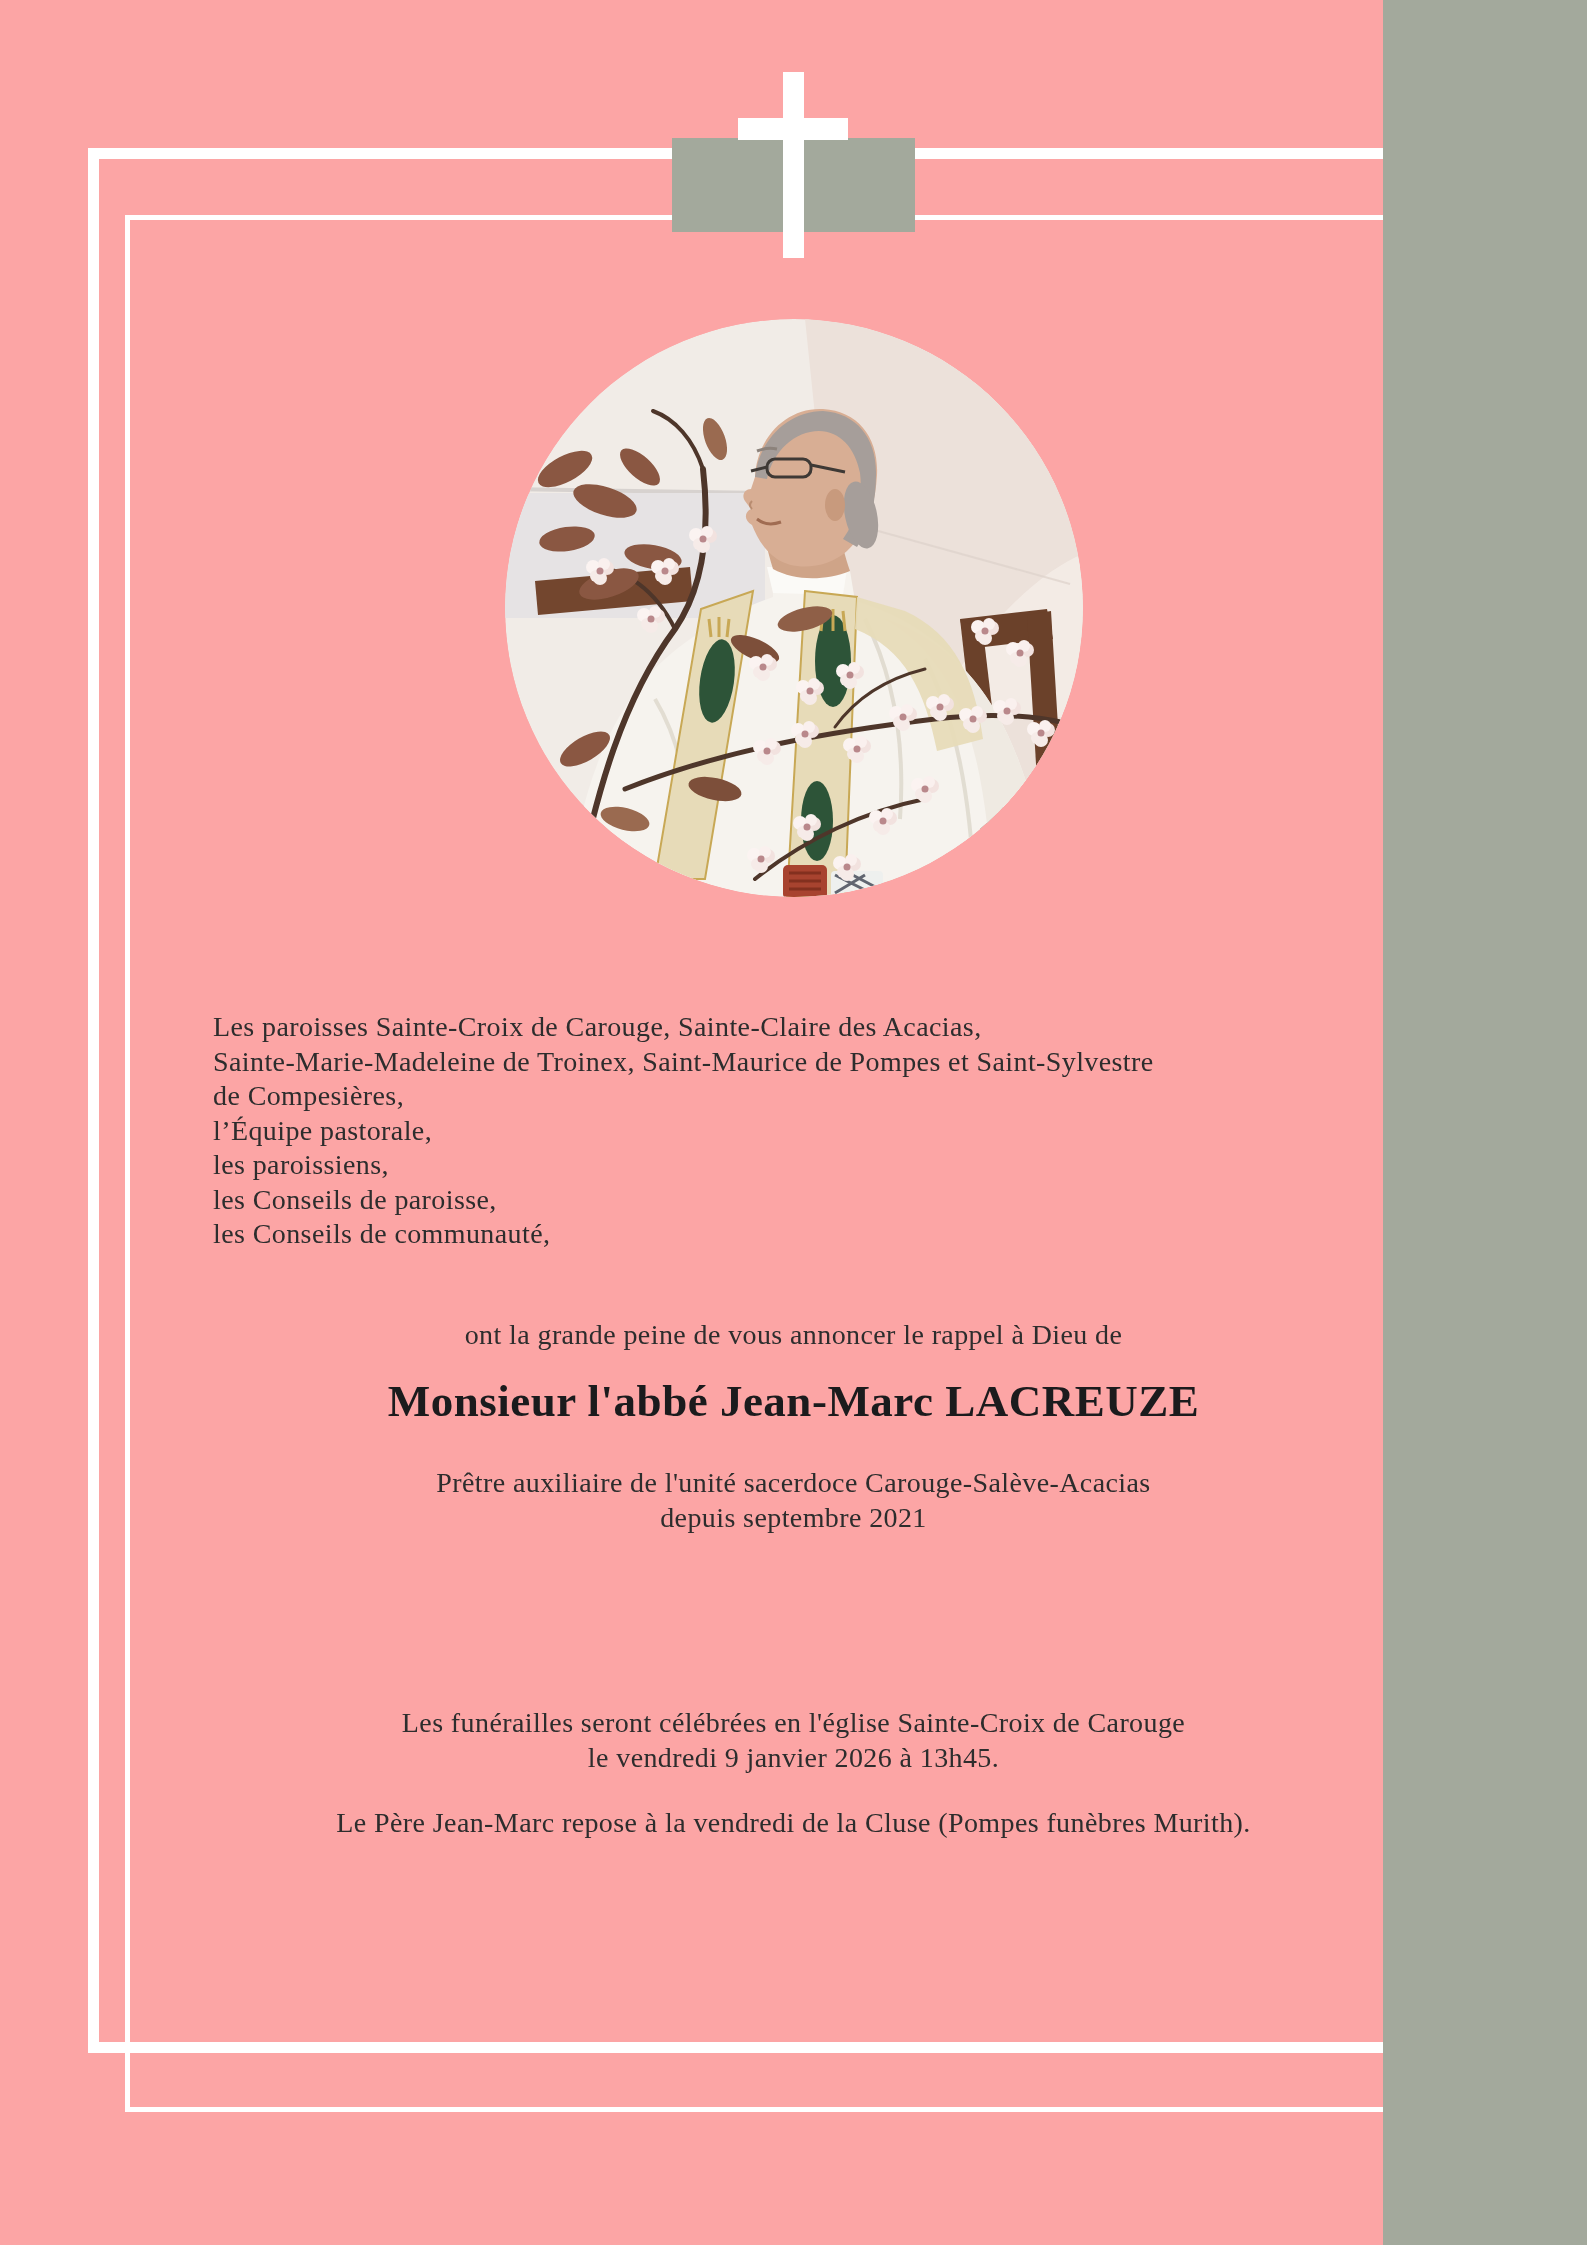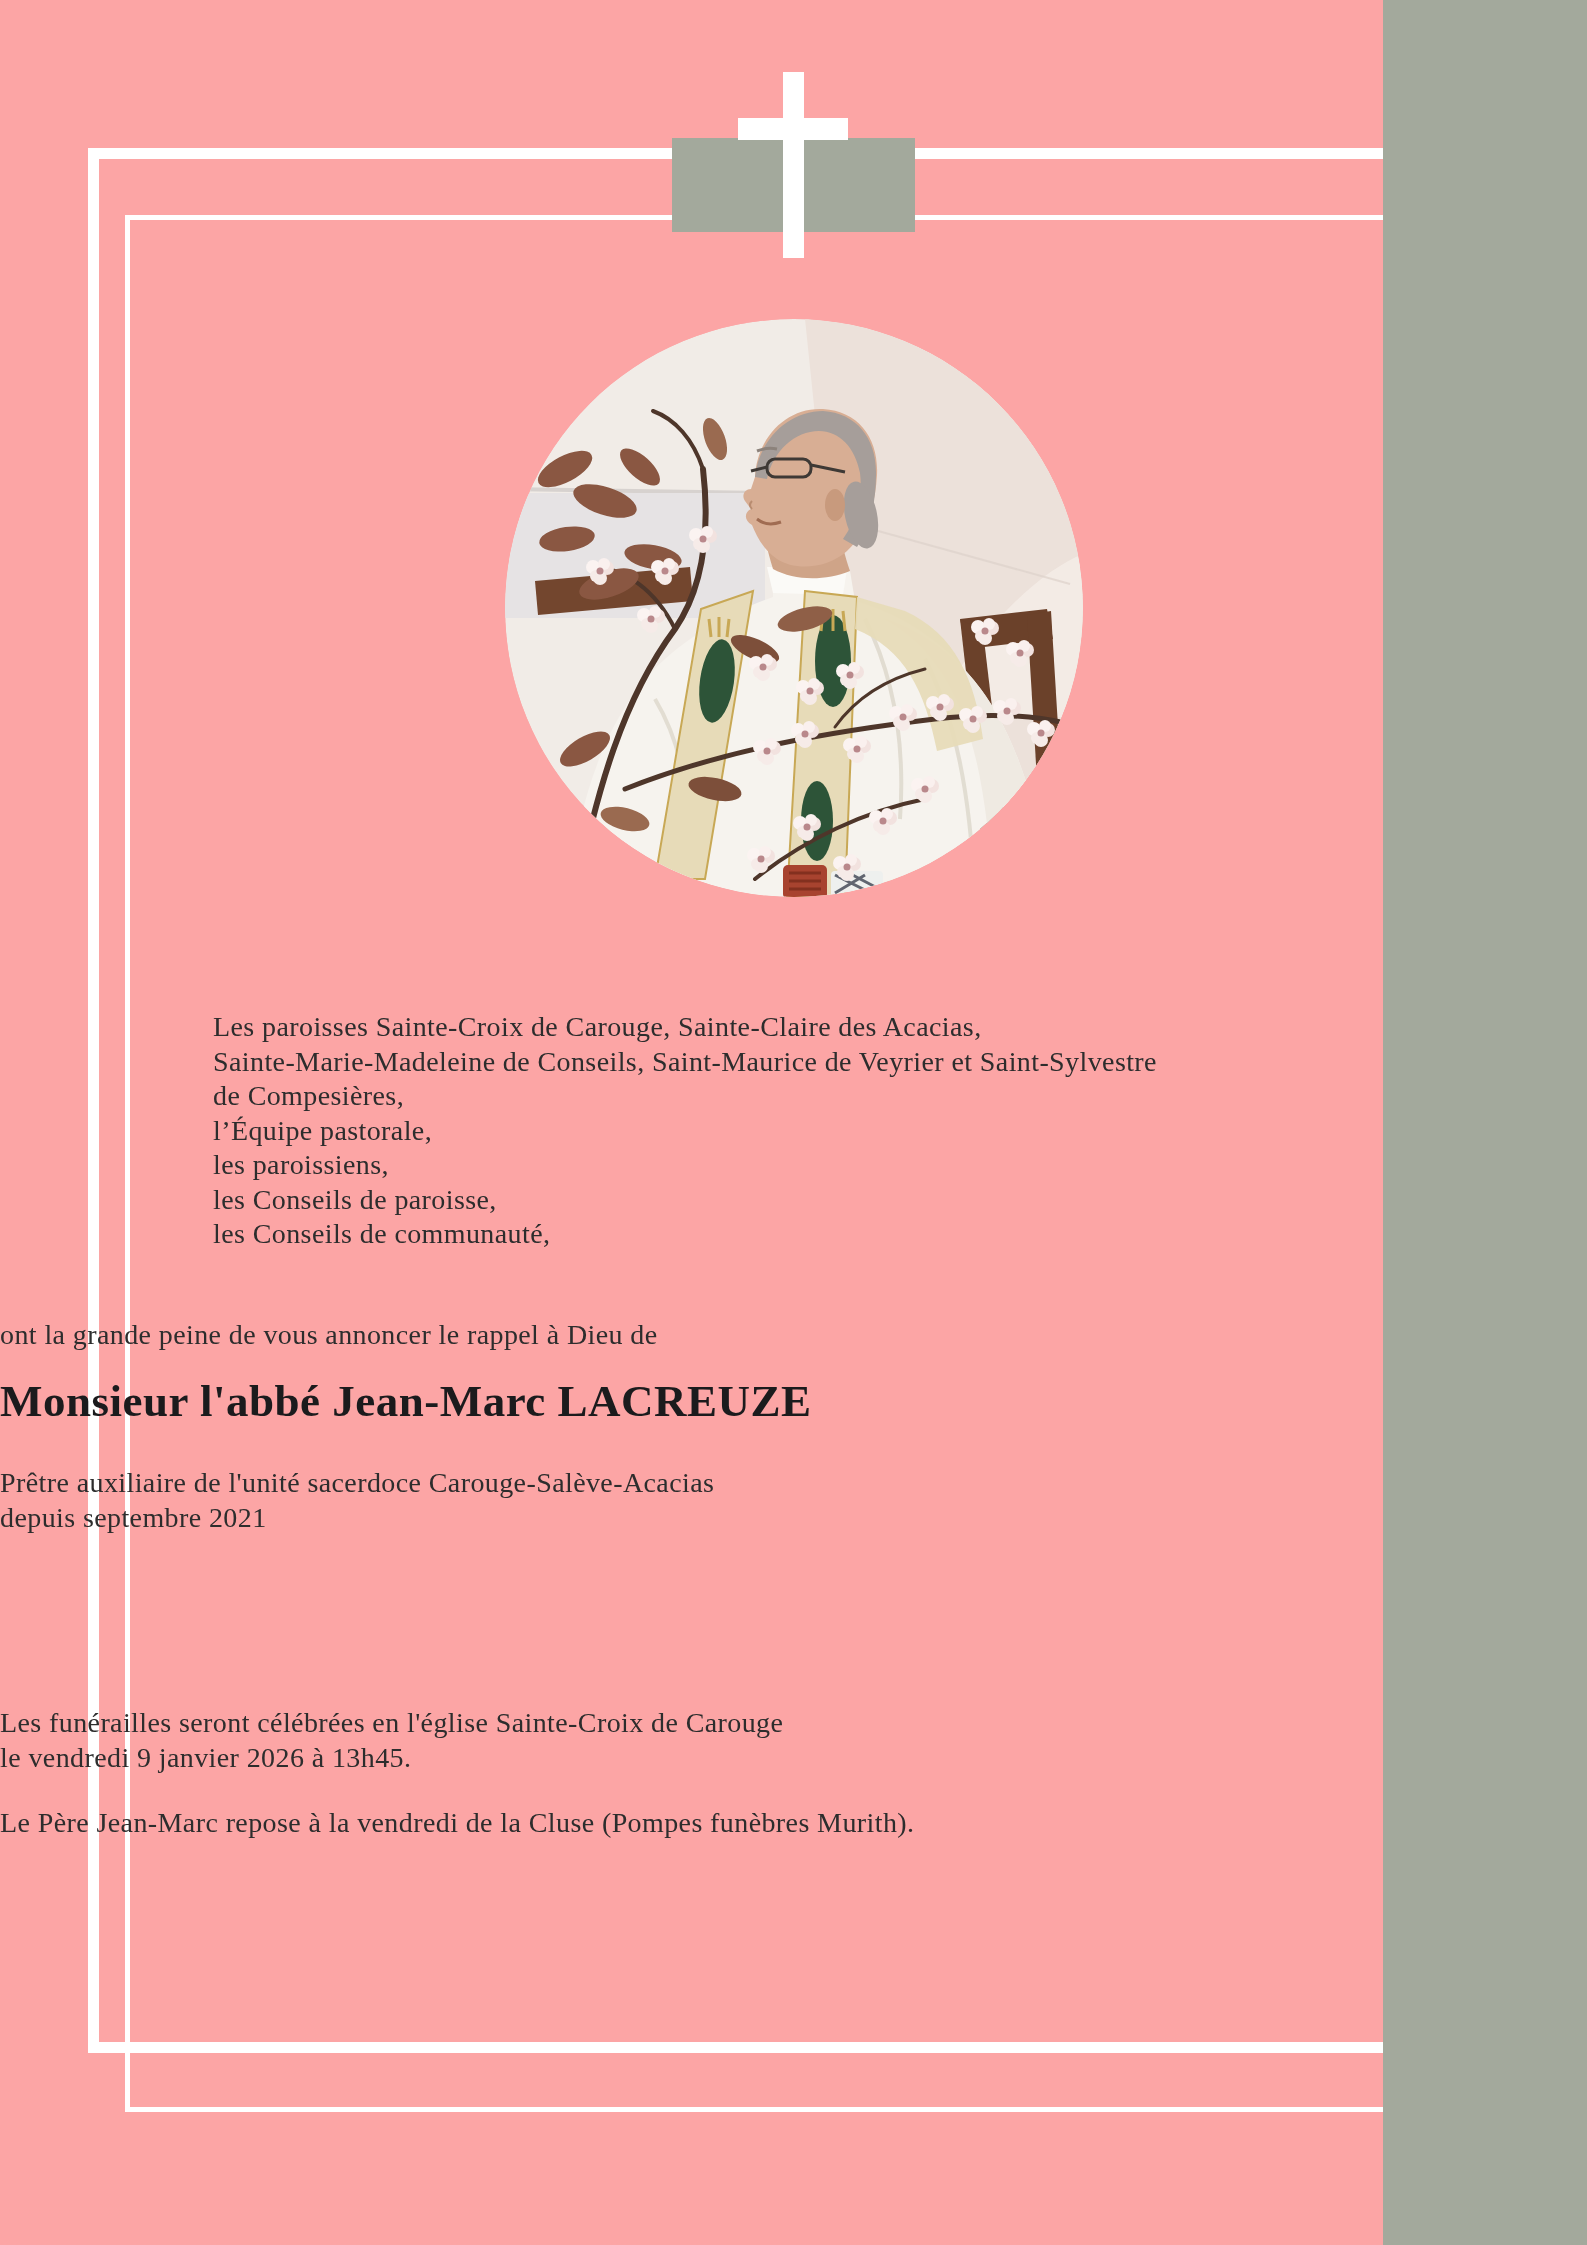--- a/index.html
+++ b/index.html
@@ -14,21 +14,21 @@
   .cross{position:absolute;left:0;top:0;width:100%;height:0;}
   .cross-v{position:absolute;left:783px;top:72px;width:21px;height:186px;background:#ffffff;}
   .cross-h{position:absolute;left:738px;top:118px;width:110px;height:22px;background:#ffffff;}
   .photo{
     position:absolute;left:505px;top:319px;width:578px;height:578px;
     border-radius:50%;overflow:hidden;
   }
   .photo svg{display:block;}
   .text{position:absolute;font-size:28px;line-height:34.5px;letter-spacing:0.4px;font-weight:400;}
   .left-block{left:213px;top:1010px;}
-  .center{left:0;width:1587px;}
+  .center{left:0;width:1587px;text-align:center;}
   .intro{top:1318px;}
   .name{top:1375px;font-size:45px;line-height:52px;font-weight:700;color:#1b1b1d;letter-spacing:0.5px;}
   .role{top:1465px;line-height:35px;}
   .death{top:1596px;line-height:35px;}
   .funeral{top:1705px;line-height:35px;}
   .repose{top:1806px;}
   sup{font-size:0.55em;line-height:0;position:relative;top:-0.5em;vertical-align:baseline;margin-left:4px;letter-spacing:0;}
 </style>
 </head>
 <body>
@@ -173,21 +173,21 @@
             <use href="#blossom" x="378" y="502"></use>
             <use href="#blossom" x="420" y="470"></use>
           </g>
         </g>
       </g>
     </svg>
   </div>
 
   <div class="text left-block">
     <div>Les paroisses Sainte-Croix de Carouge, Sainte-Claire des Acacias,</div>
-    <div>Sainte-Marie-Madeleine de Conseils, Saint-Maurice de Veyrier et Saint-Sylvestre</div>
+    <div>Sainte-Marie-Madeleine de Troinex, Saint-Maurice de Pompes et Saint-Sylvestre</div>
     <div>de Compesières,</div>
     <div>l’Équipe pastorale,</div>
     <div>les paroissiens,</div>
     <div>les Conseils de paroisse,</div>
     <div>les Conseils de communauté,</div>
   </div>
 
   <div class="text center intro">ont la grande peine de vous annoncer le rappel à Dieu de</div>
 
   <div class="text center name">Monsieur l'abbé Jean-Marc LACREUZE</div>

